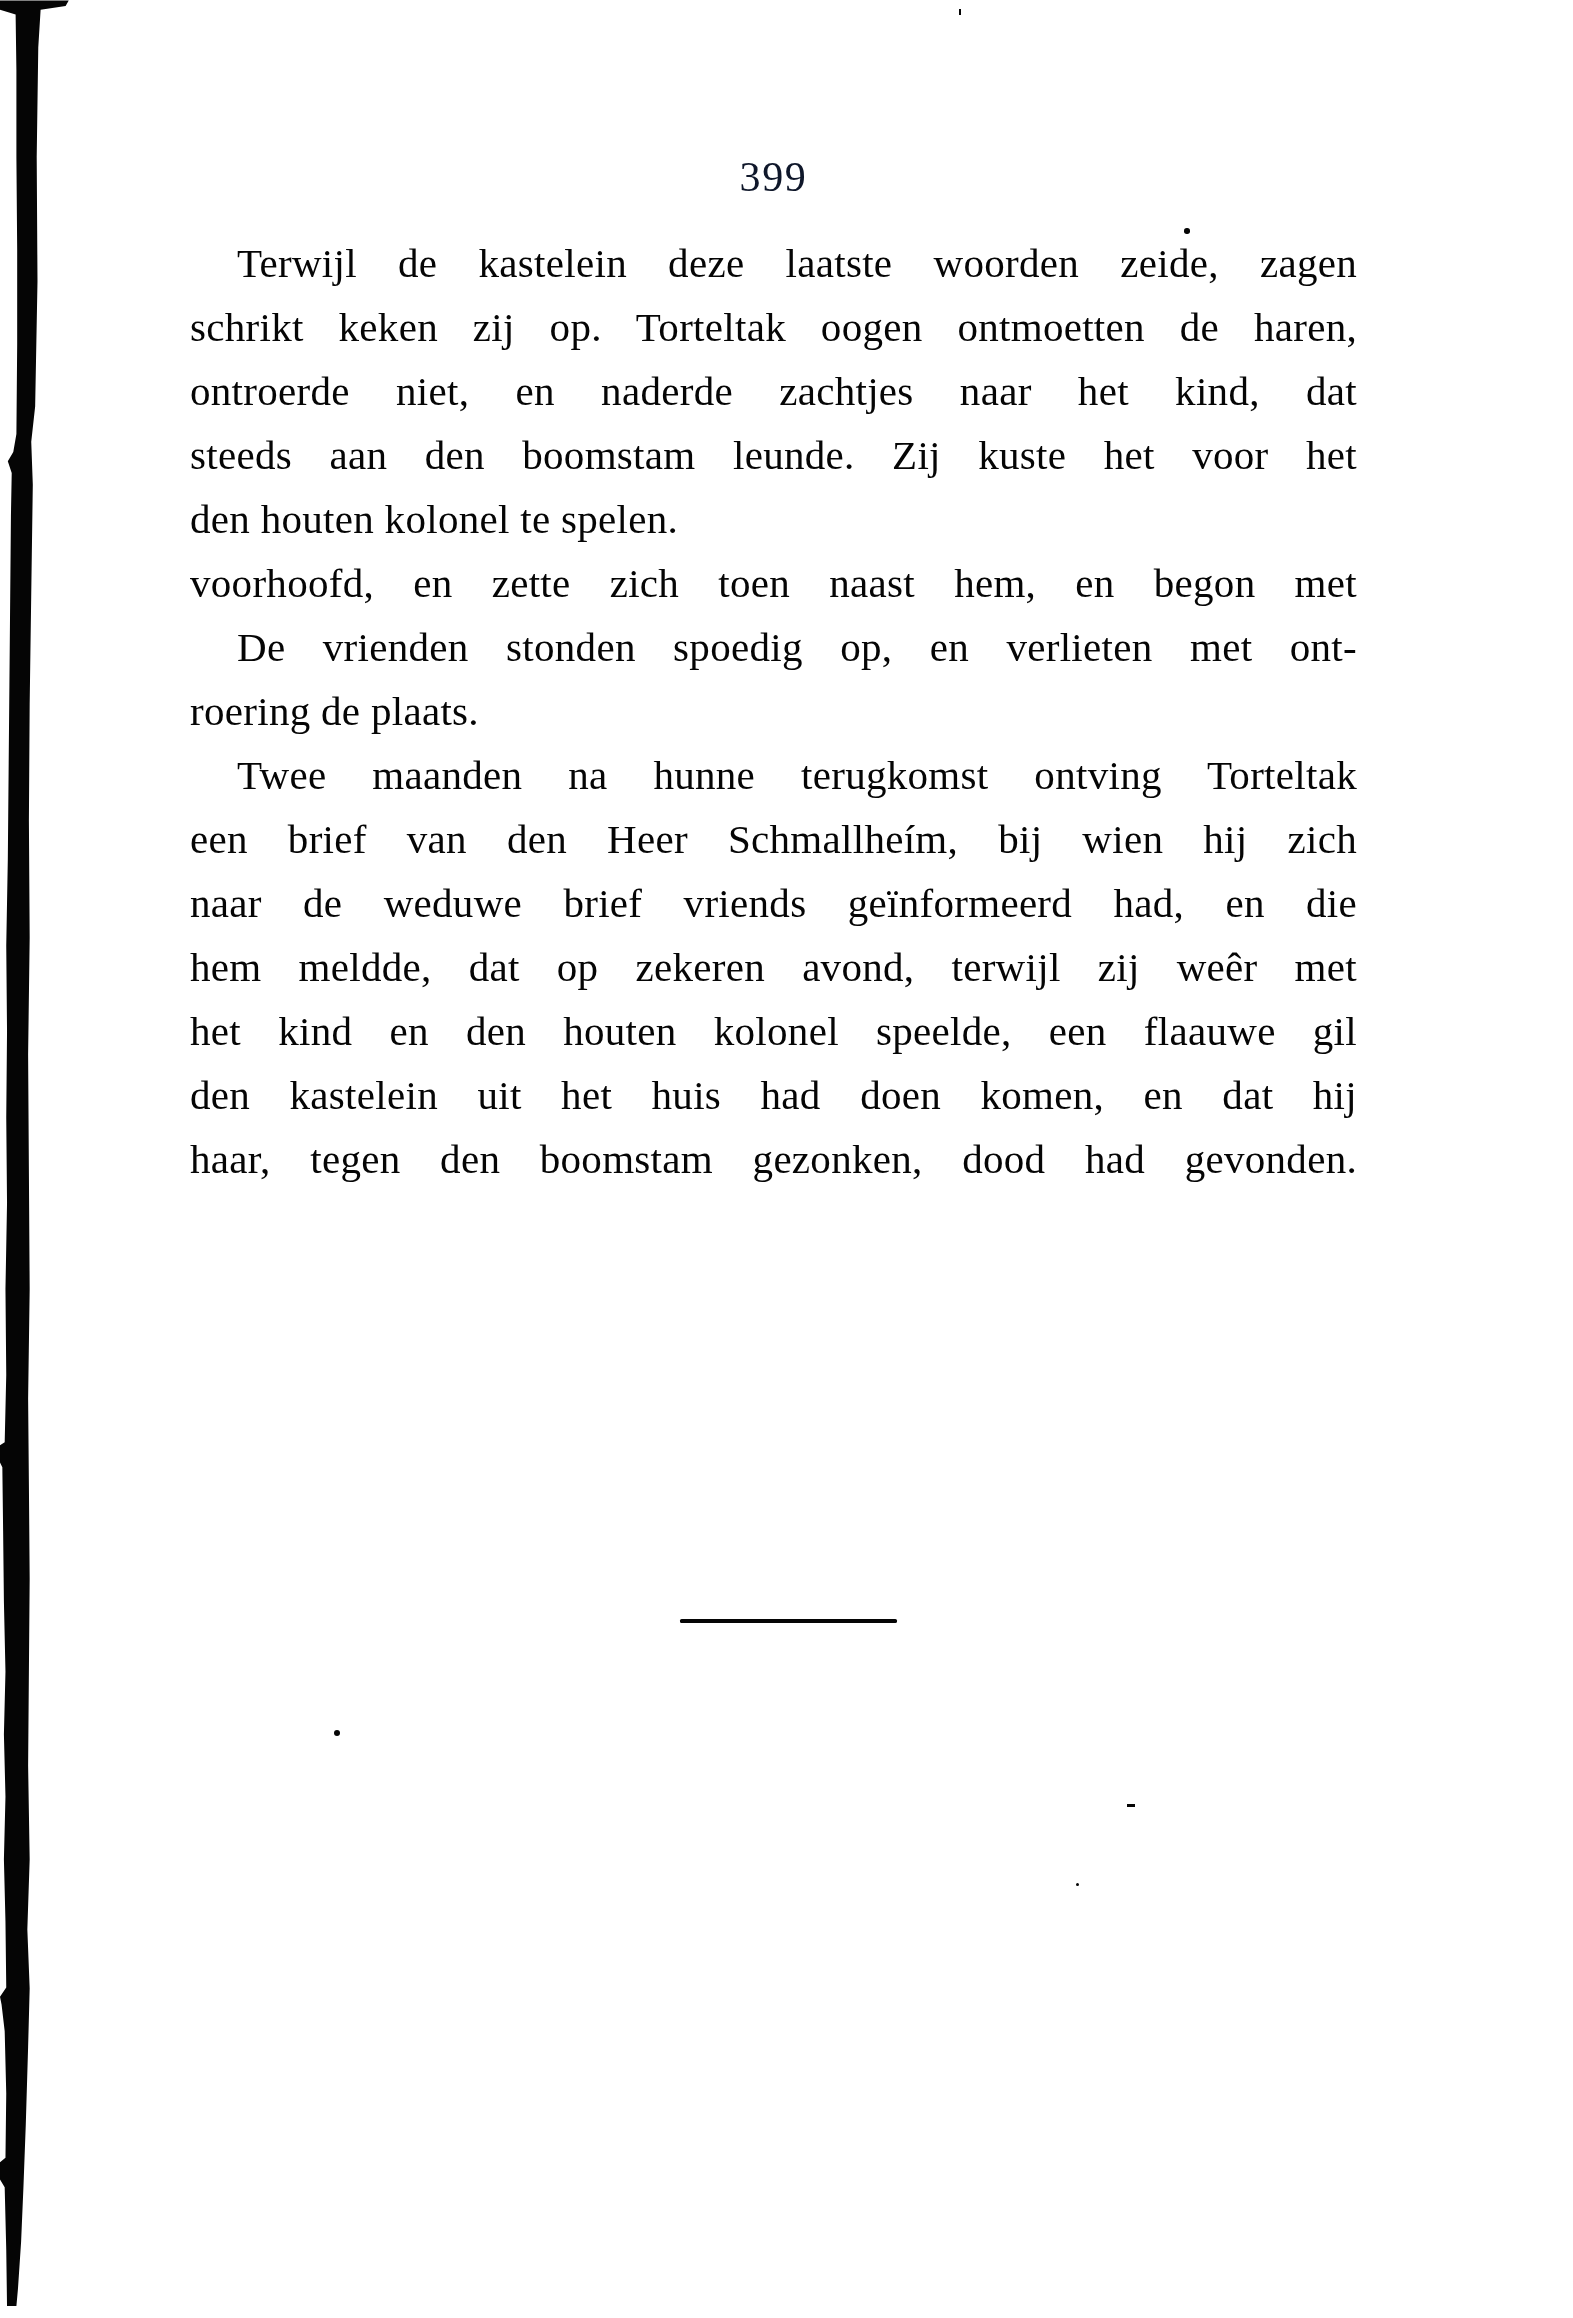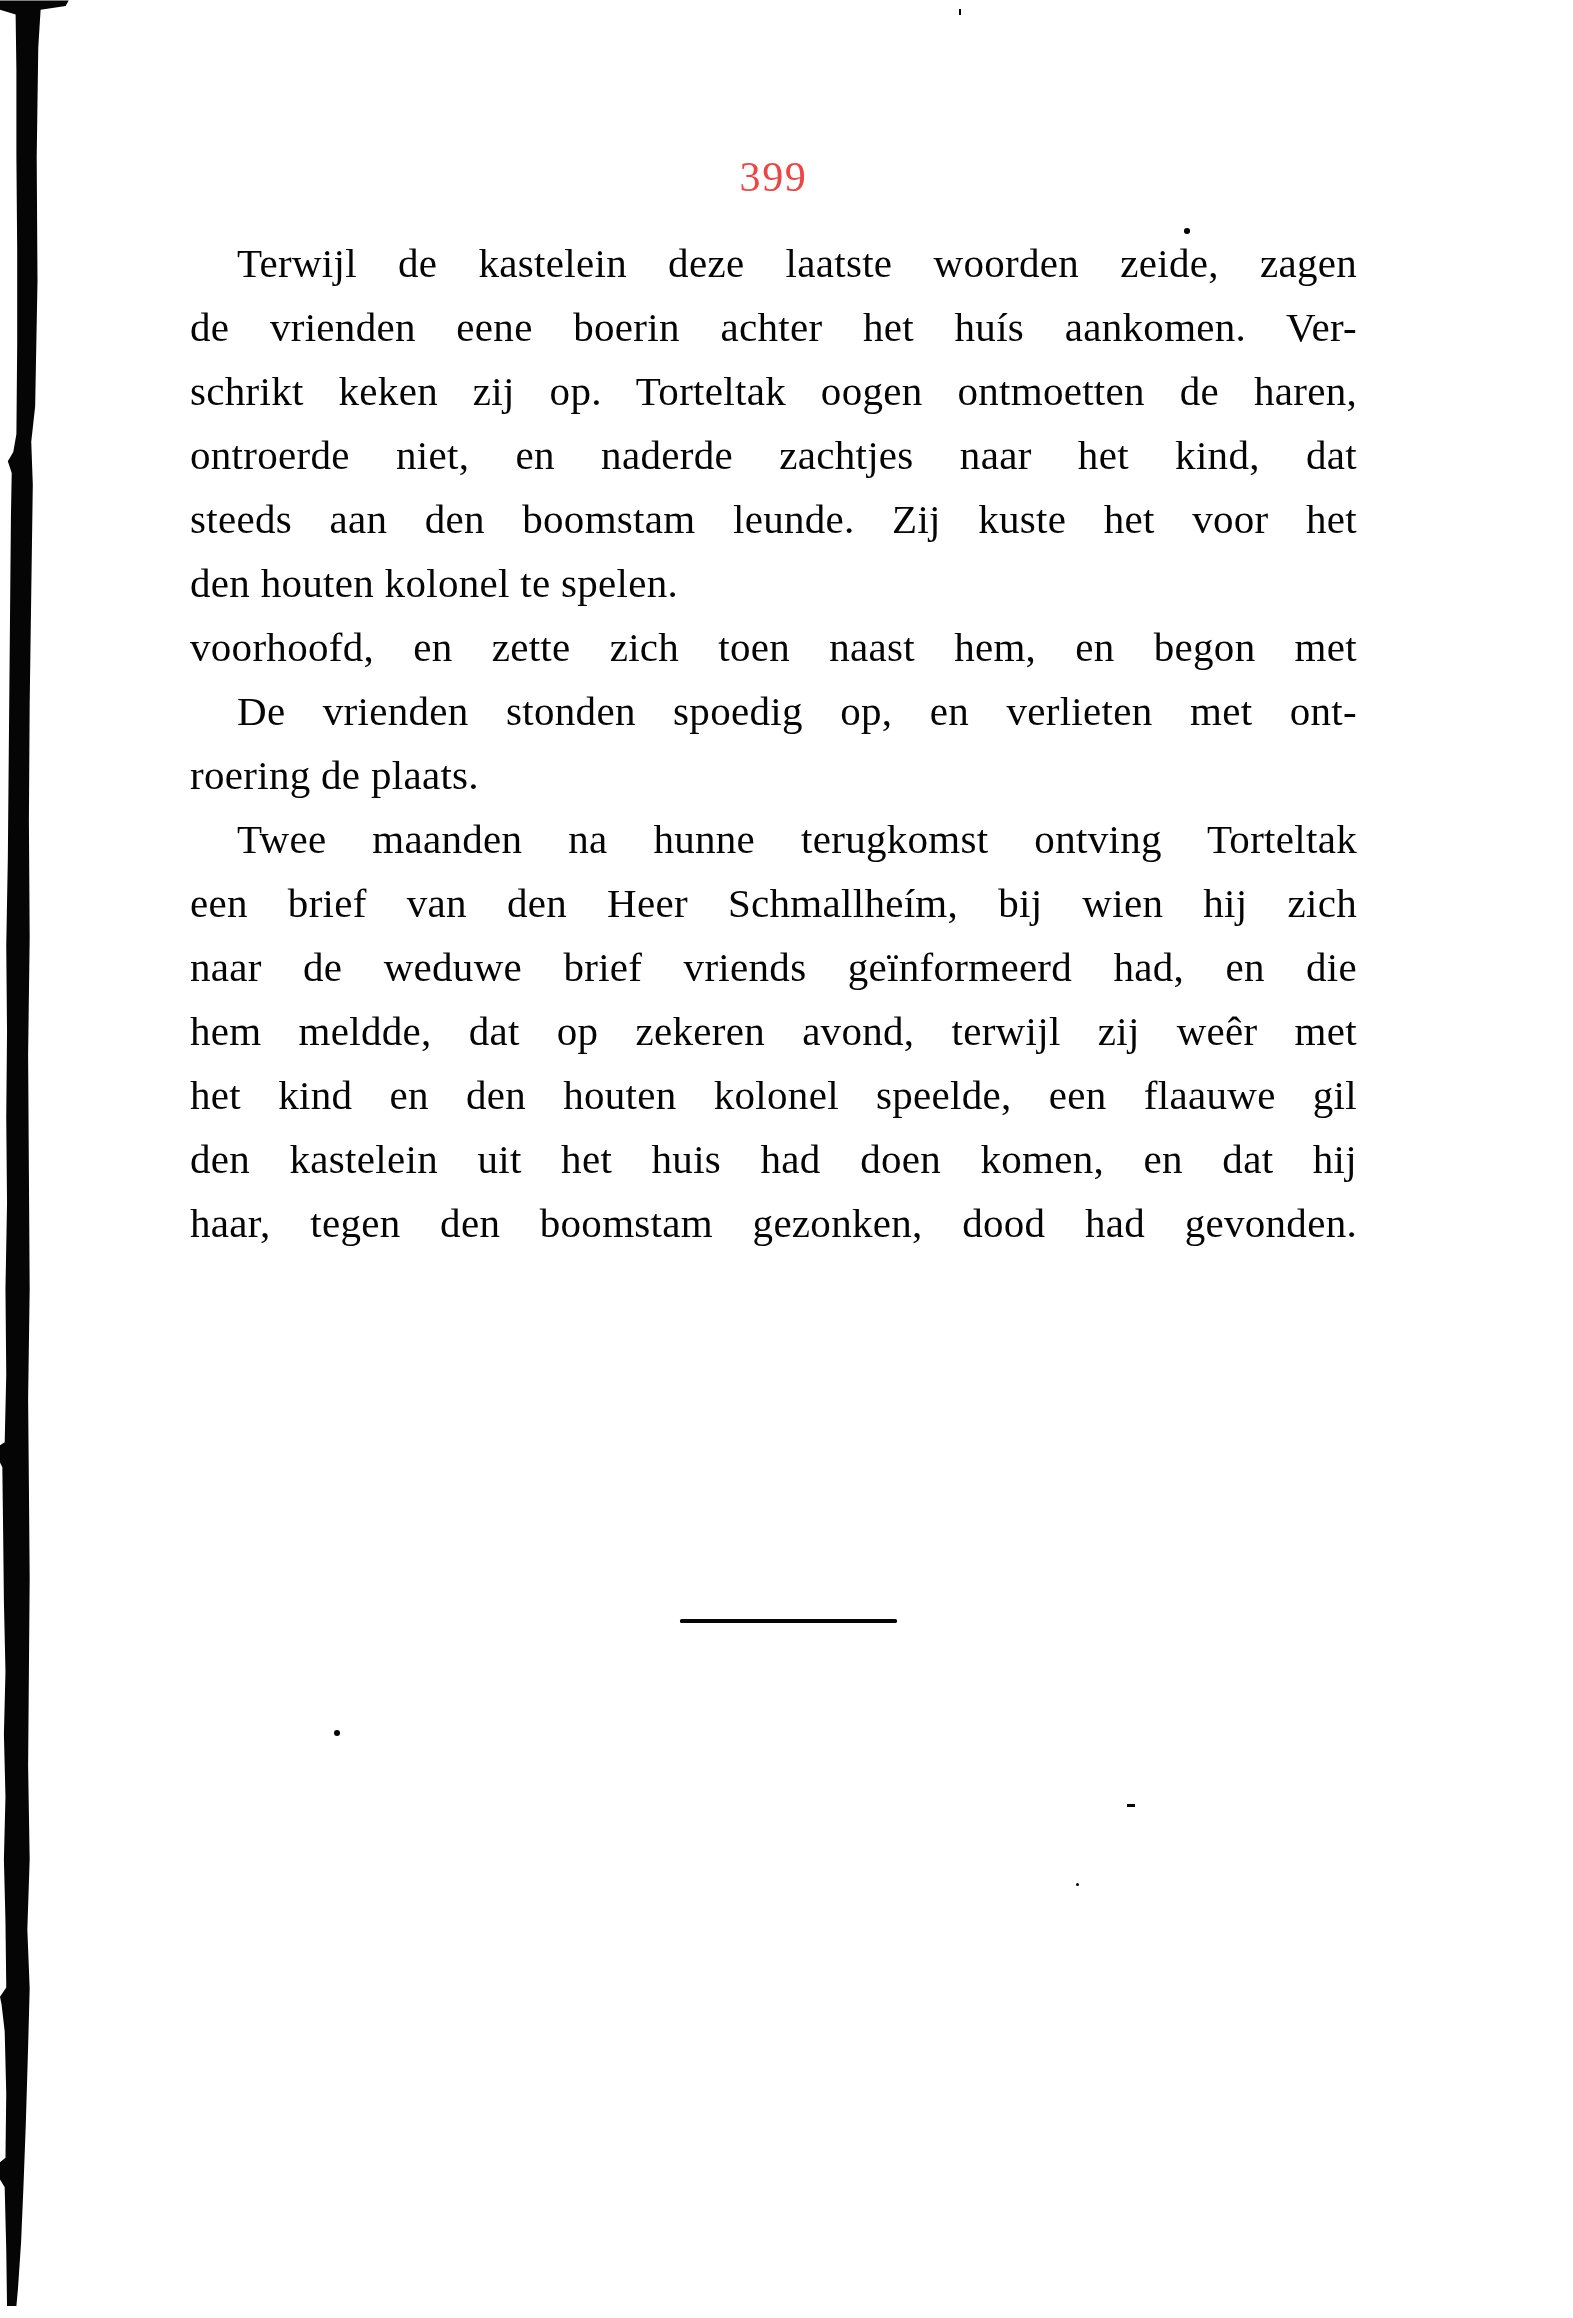--- a/index.html
+++ b/index.html
@@ -26,21 +26,21 @@
     pointer-events: none;
   }
   .pagenum {
     position: absolute;
     left: 190px;
     top: 153px;
     width: 1167px;
     text-align: center;
     font-size: 42px;
     letter-spacing: 1.6px;
-    color: #ef4444;
+    color: #0f172a;
   }
   .text {
     position: absolute;
     left: 190px;
     top: 231px;
     width: 1167px;
     font-size: 41px;
     letter-spacing: 0.3px;
   }
   .ln {
@@ -93,21 +93,20 @@
       L 0,1850 L 6,1846 L 8,1760 L 7,1650 L 9,1540 L 8,1430 L 9,1320
       L 8,1210 L 10,1100 L 11,990 L 12,880 L 13,770 L 14,660 L 15,605
       L 10,590 L 17,578 L 21,555 L 22,440 L 22,320 L 21,200 L 21,90
       L 20,18 L 0,12 Z"></path>
   </svg>
 
   <div class="pagenum">399</div>
 
   <div class="text">
     <div class="ln ind j">Terwijl de kastelein deze laatste woorden zeide, zagen</div>
-    <div class="ln j">de vrienden eene boerin achter het huís aankomen. Ver-</div>
     <div class="ln j">schrikt keken zij op. Torteltak oogen ontmoetten de haren,</div>
     <div class="ln j">ontroerde niet, en naderde zachtjes naar het kind, dat</div>
     <div class="ln j">steeds aan den boomstam leunde. Zij kuste het voor het</div>
     <div class="ln">den houten kolonel te spelen.</div>
     <div class="ln j">voorhoofd, en zette zich toen naast hem, en begon met</div>
     <div class="ln ind j">De vrienden stonden spoedig op, en verlieten met ont-</div>
     <div class="ln">roering de plaats.</div>
     <div class="ln ind j">Twee maanden na hunne terugkomst ontving Torteltak</div>
     <div class="ln j">een brief van den Heer Schmallheím, bij wien hij zich</div>
     <div class="ln j">naar de weduwe brief vriends geïnformeerd had, en die</div>

